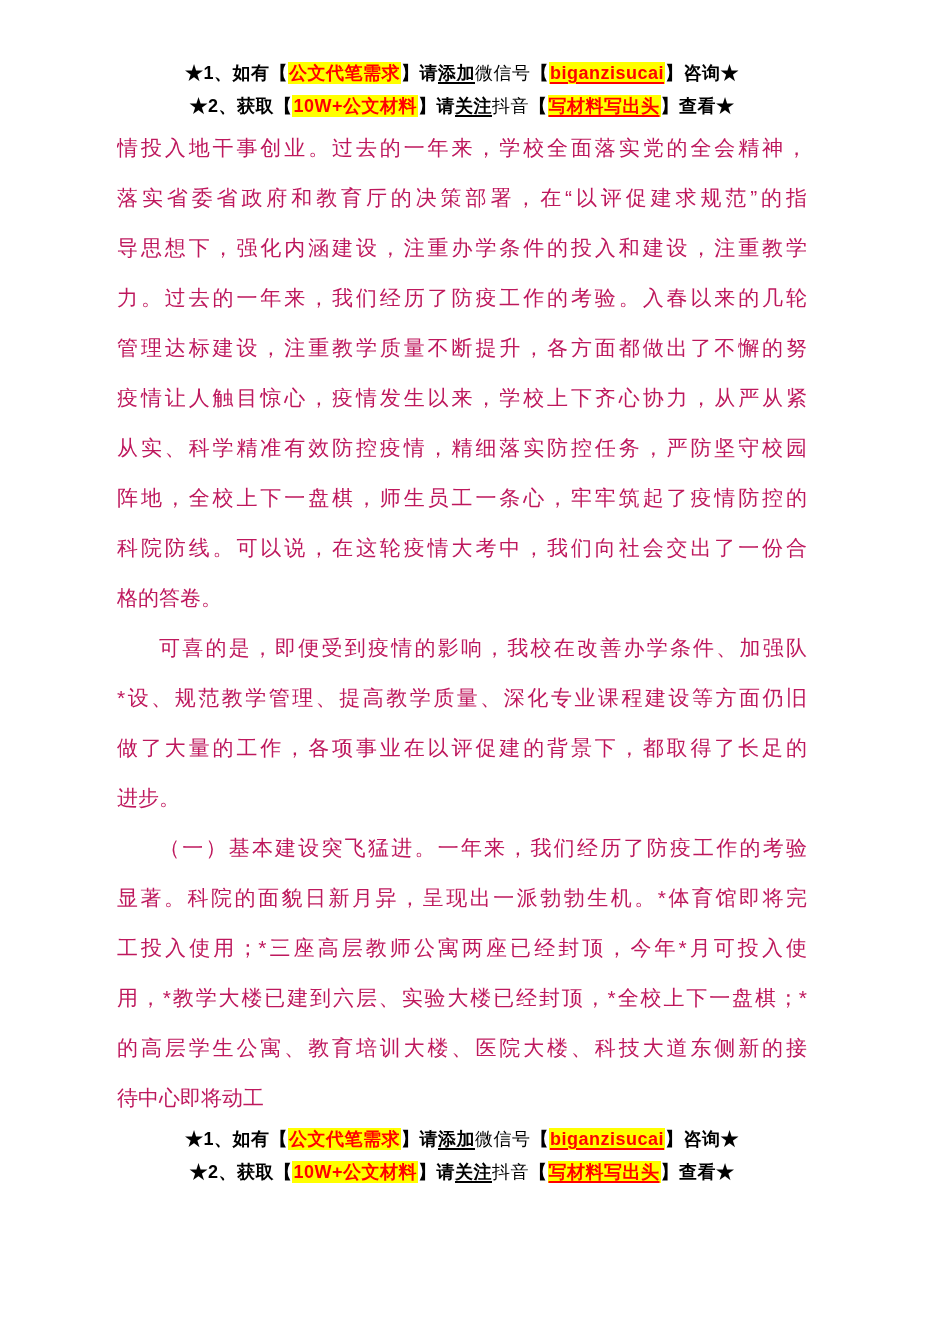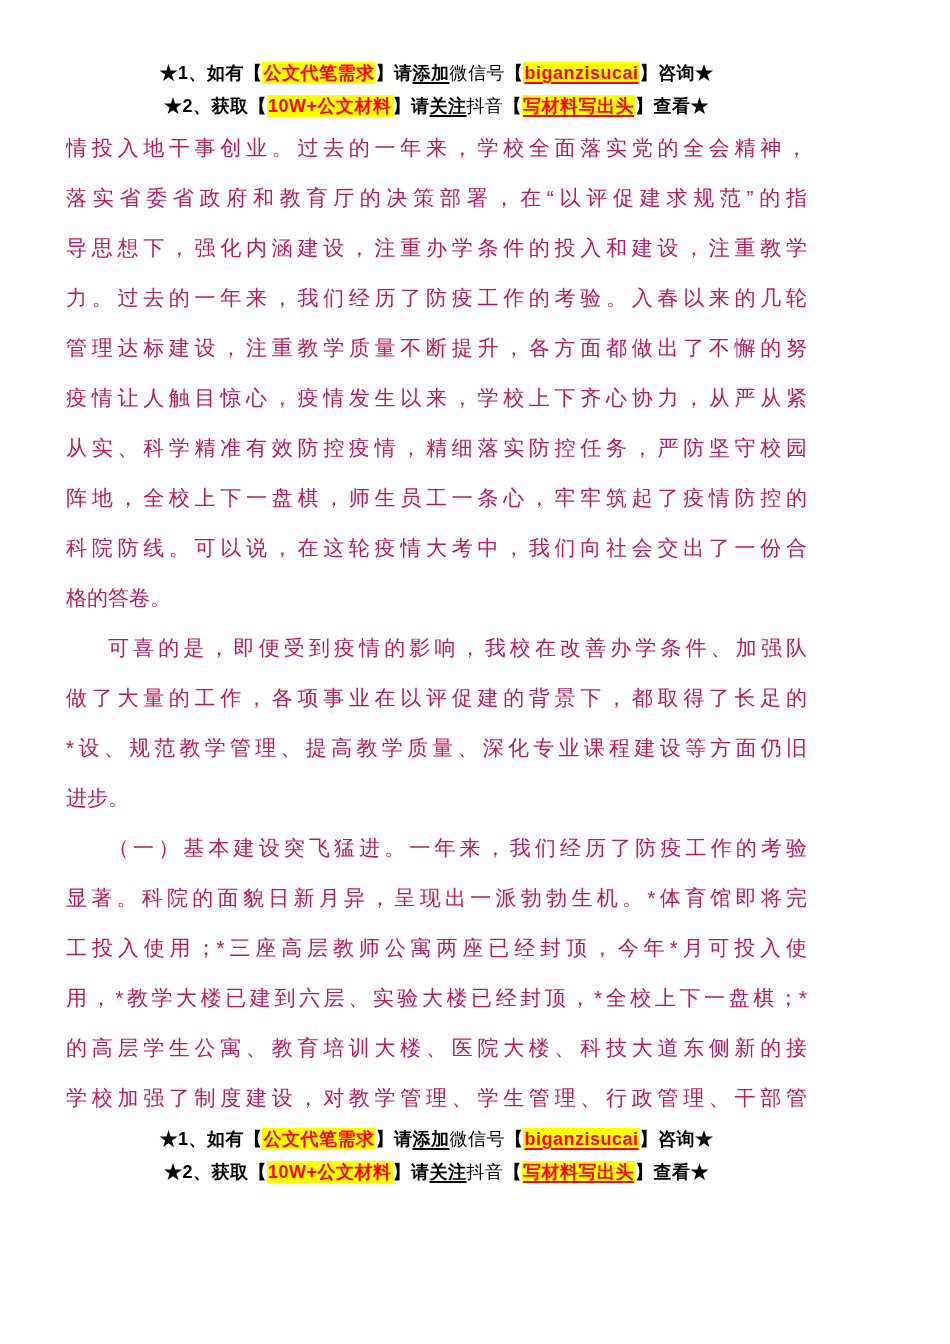--- a/index.html
+++ b/index.html
@@ -10,21 +10,21 @@
   body {
     width: 950px;
     height: 1344px;
     font-family: "Liberation Sans", sans-serif;
     color: #000000;
   }
   .page {
     box-sizing: border-box;
     width: 950px;
     height: 1344px;
-    padding: 57px 143px 0 66px;
+    padding: 57px 143px 0 117px;
     background: #ffffff;
     overflow: hidden;
   }
   
   .promo {
     text-align: center;
     font-size: 18px;
     line-height: 33px;
     letter-spacing: 0.5px;
     white-space: nowrap;
@@ -87,27 +87,27 @@
       <div class="doc-line">落实省委省政府和教育厅的决策部署，在“以评促建求规范”的指</div>
       <div class="doc-line">导思想下，强化内涵建设，注重办学条件的投入和建设，注重教学</div>
       <div class="doc-line">力。过去的一年来，我们经历了防疫工作的考验。入春以来的几轮</div>
       <div class="doc-line">管理达标建设，注重教学质量不断提升，各方面都做出了不懈的努</div>
       <div class="doc-line">疫情让人触目惊心，疫情发生以来，学校上下齐心协力，从严从紧</div>
       <div class="doc-line">从实、科学精准有效防控疫情，精细落实防控任务，严防坚守校园</div>
       <div class="doc-line">阵地，全校上下一盘棋，师生员工一条心，牢牢筑起了疫情防控的</div>
       <div class="doc-line">科院防线。可以说，在这轮疫情大考中，我们向社会交出了一份合</div>
       <div class="doc-line last">格的答卷。</div>
       <div class="doc-line indent">可喜的是，即便受到疫情的影响，我校在改善办学条件、加强队</div>
+      <div class="doc-line">*设、规范教学管理、提高教学质量、深化专业课程建设等方面仍旧</div>
       <div class="doc-line">做了大量的工作，各项事业在以评促建的背景下，都取得了长足的</div>
-      <div class="doc-line">*设、规范教学管理、提高教学质量、深化专业课程建设等方面仍旧</div>
       <div class="doc-line last">进步。</div>
       <div class="doc-line indent">（一）基本建设突飞猛进。一年来，我们经历了防疫工作的考验</div>
       <div class="doc-line">显著。科院的面貌日新月异，呈现出一派勃勃生机。*体育馆即将完</div>
       <div class="doc-line">工投入使用；*三座高层教师公寓两座已经封顶，今年*月可投入使</div>
       <div class="doc-line">用，*教学大楼已建到六层、实验大楼已经封顶，*全校上下一盘棋；*</div>
       <div class="doc-line">的高层学生公寓、教育培训大楼、医院大楼、科技大道东侧新的接</div>
-      <div class="doc-line">学校加强了制度建设，对教学管理、学生管理、行政管理、干部管</div>
+      <div class="doc-line last">待中心即将动工</div>
     </div>
   <div class="promo" id="footer-promo">
       <div class="promo-line"><span class="seg-bold">★1、如有【</span><span class="seg-hl">公文代笔需求</span><span class="seg-bold">】请</span><span class="seg-bold-underline">添加</span><span class="seg-regular">微信号</span><span class="seg-bold">【</span><span class="seg-hl-underline">biganzisucai</span><span class="seg-bold">】咨询★</span></div>
       <div class="promo-line"><span class="seg-bold">★2、获取【</span><span class="seg-hl">10W+公文材料</span><span class="seg-bold">】请</span><span class="seg-bold-underline">关注</span><span class="seg-regular">抖音</span><span class="seg-bold">【</span><span class="seg-hl-underline">写材料写出头</span><span class="seg-bold">】查看★</span></div>
     </div>
 </div>
 
 </body></html>

